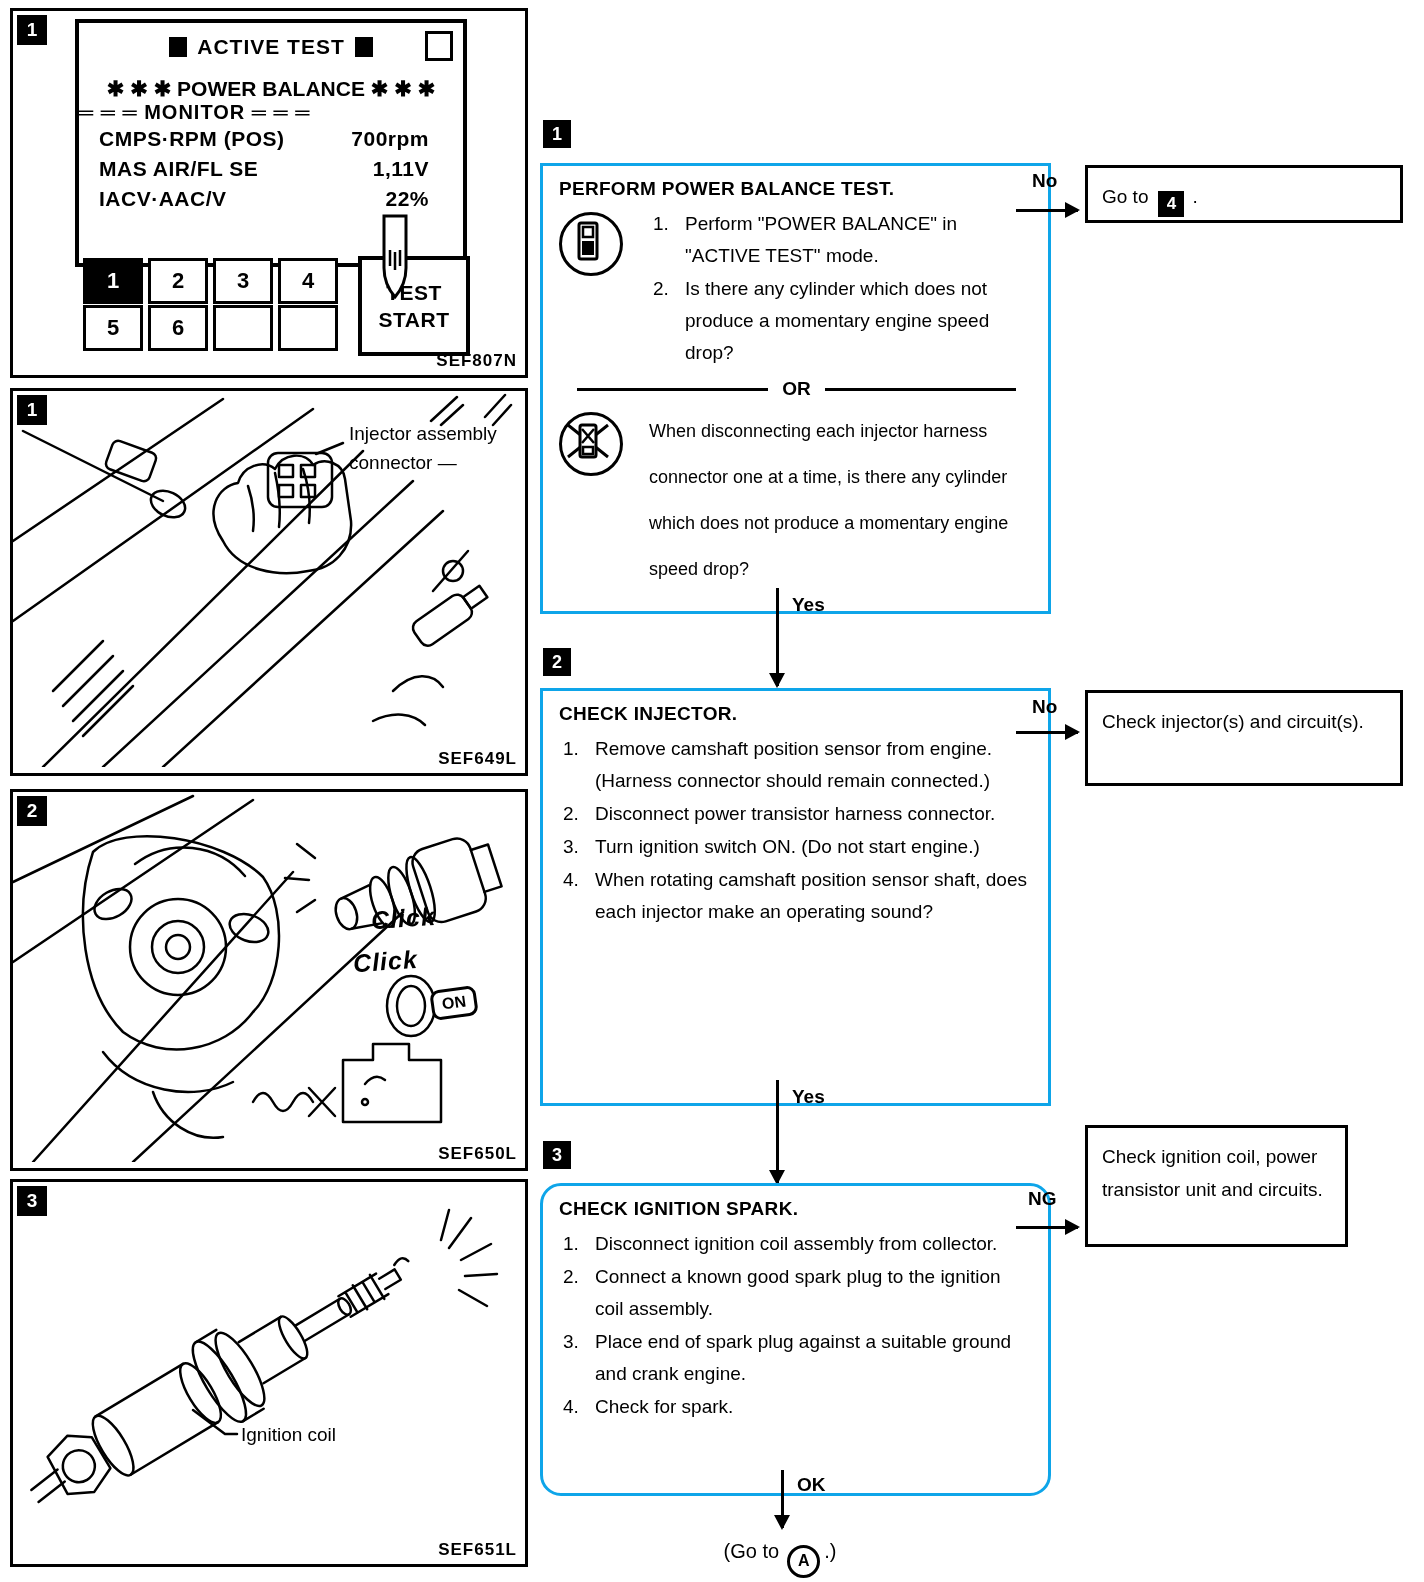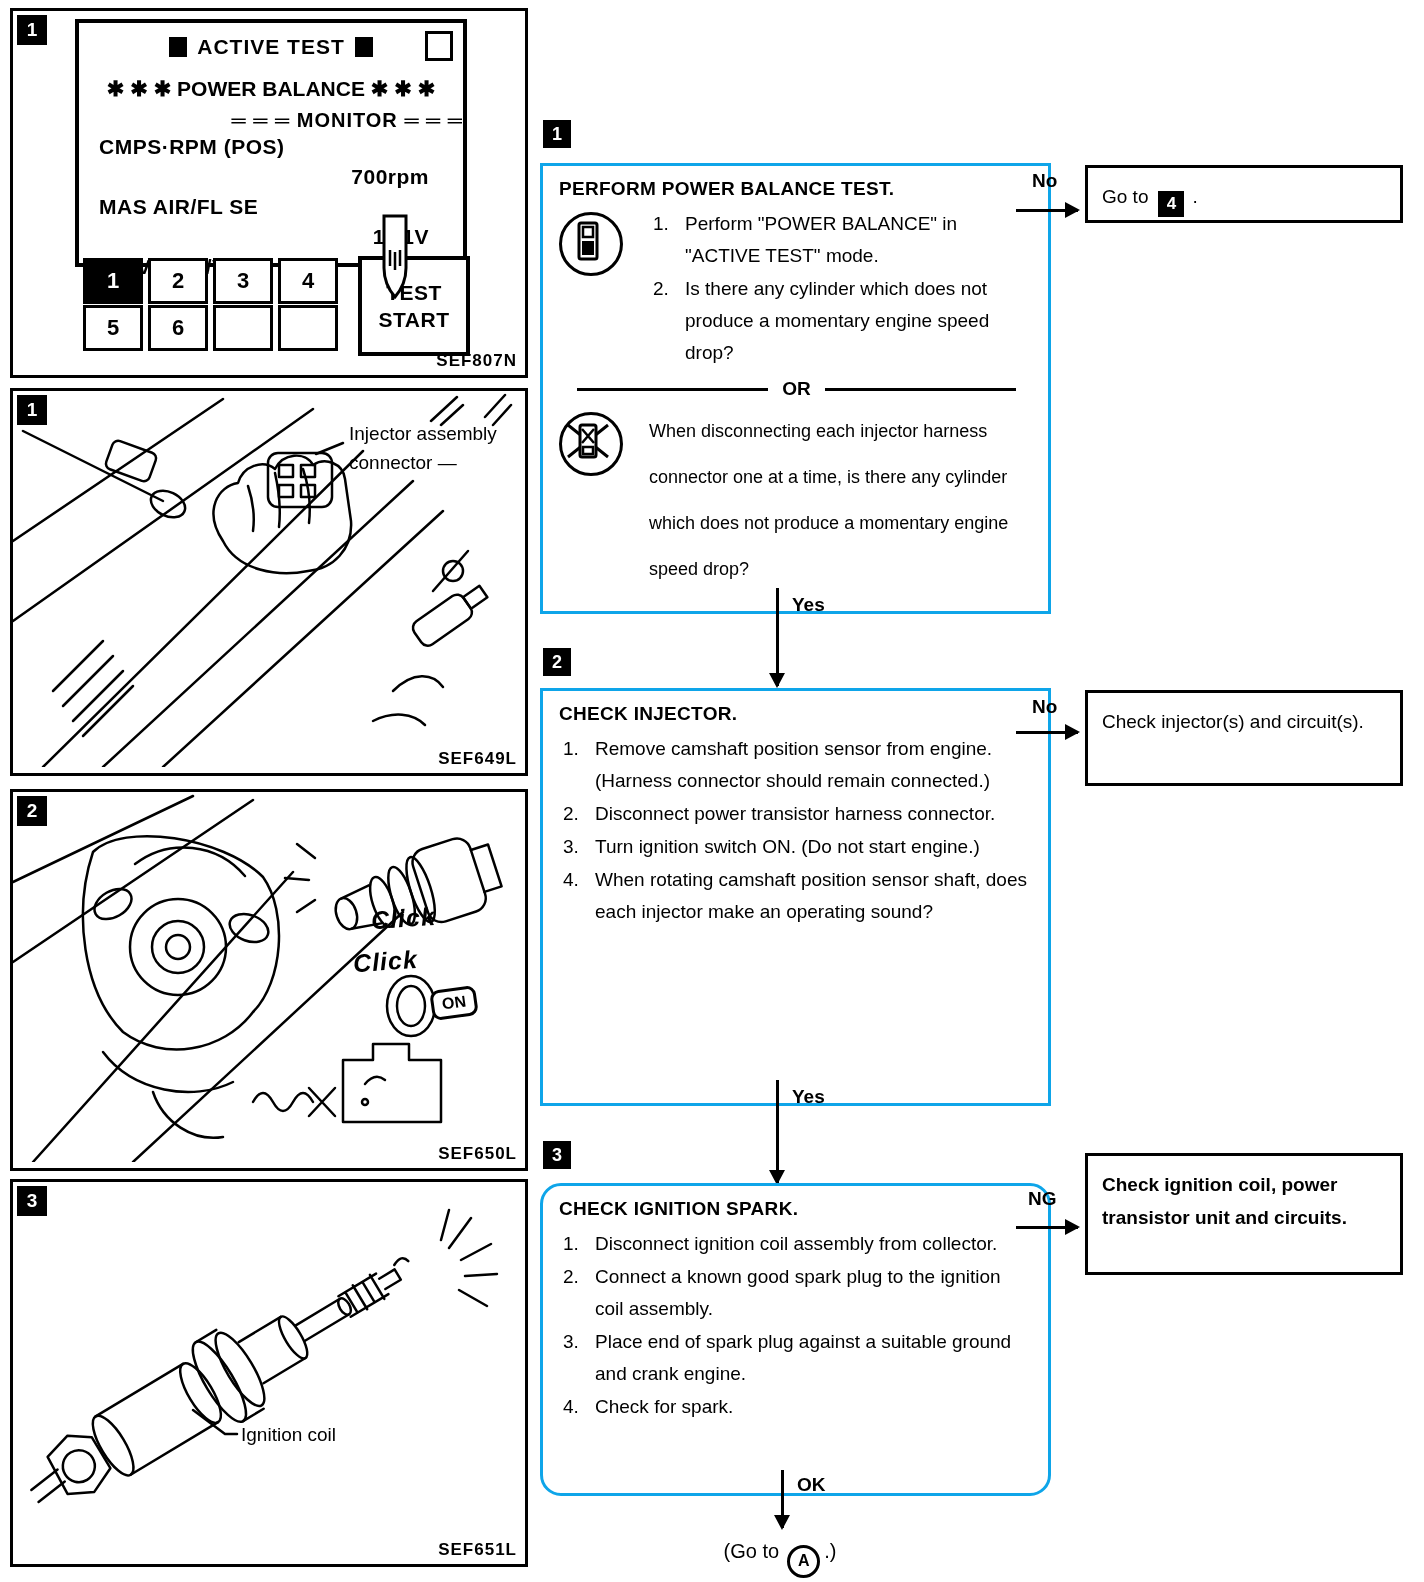--- a/index.html
+++ b/index.html
@@ -22,22 +22,22 @@
   }
   svg.sketch { position:absolute; left:0; top:0; }
   svg.sketch * { stroke:#000; fill:none; stroke-width:2.5; stroke-linecap:round; stroke-linejoin:round; }
 
   
   .display { position:absolute; left:62px; top:8px; width:384px; height:240px; border:4px solid #000; }
   .disp-title { margin-top:12px; text-align:center; font-size:21px; font-weight:bold; letter-spacing:1px; position:relative; }
   .sq-black { display:inline-block; width:18px; height:20px; background:#000; vertical-align:-3px; margin:0 10px; }
   .sq-outline { position:absolute; right:10px; top:-4px; width:22px; height:24px; border:3px solid #000; background:#fff; }
   .disp-stars { margin-top:18px; text-align:center; font-size:21px; font-weight:bold; }
-  .disp-monitor { margin-top:8px; text-align:right; font-size:20px; font-weight:bold; letter-spacing:1px; }
-  .disp-row { display:flex; font-size:21px; font-weight:600; padding-left:20px; line-height:30px; letter-spacing:0.5px;flex-direction:column; }
+  .disp-monitor { margin-top:0px; text-align:left; font-size:20px; font-weight:bold; letter-spacing:1px; }
+  .disp-row { display:flex; font-size:21px; font-weight:600; padding-left:20px; line-height:30px; letter-spacing:0.5px; }
   .disp-row .val { margin-left:auto; width:140px; text-align:right; padding-right:34px; }
   .key { position:absolute; width:54px; height:40px; border:3px solid #000; background:#fff;
          display:flex; align-items:center; justify-content:center; font-size:22px; font-weight:bold; }
   .key.sel { background:#000; color:#fff; }
   .testkey { position:absolute; left:345px; top:245px; width:104px; height:92px; border:4px solid #000;
              background:#fff; display:flex; flex-direction:column; align-items:center; justify-content:center;
              font-size:21px; font-weight:600; line-height:27px; letter-spacing:0.5px; }
   .finger { position:absolute; left:365px; top:203px; z-index:3; }
 
   
@@ -327,21 +327,21 @@
     <ol class="steps">
       <li>Disconnect ignition coil assembly from collector.</li>
       <li>Connect a known good spark plug to the ignition coil assembly.</li>
       <li>Place end of spark plug against a suitable ground and crank engine.</li>
       <li>Check for spark.</li>
     </ol>
   </div>
 
   <div class="flow-label" style="left:1028px;top:1188px;">NG</div>
   <div class="harrow" style="left:1016px;top:1226px;width:62px;"></div>
-  <div class="result-box" style="left:1085px;top:1153px;width:318px;height:122px;box-sizing:border-box;font-weight:bold;">
+  <div class="result-box" style="left:1085px;top:1125px;width:263px;height:122px;box-sizing:border-box;">
     <span>Check ignition coil, power transistor unit and circuits.</span>
   </div>
 
   <div class="varrow" style="left:781px;top:1470px;height:58px;"></div>
   <div class="flow-label" style="left:797px;top:1474px;">OK</div>
 
   <div class="end-note" style="left:600px;top:1540px;width:360px;text-align:center;">
     <span>(Go to</span><span class="circle-a">A</span><span>.)</span>
   </div>
 

